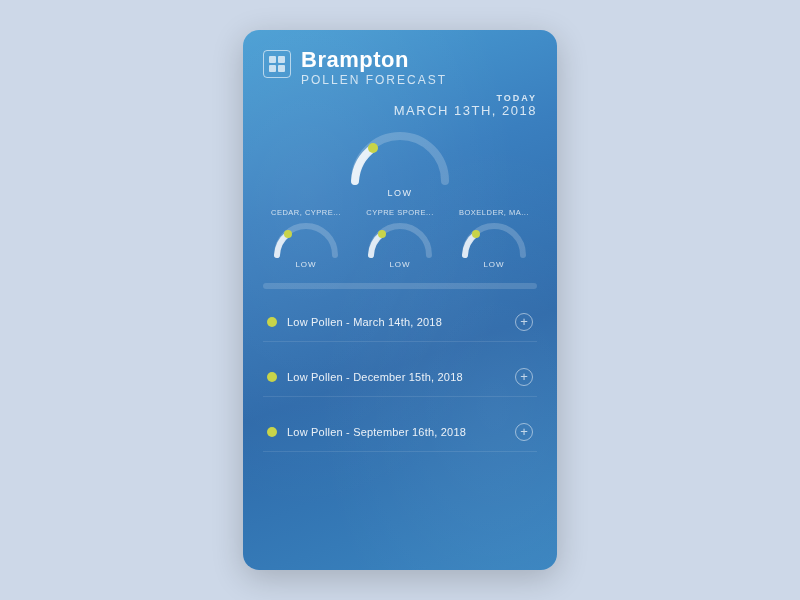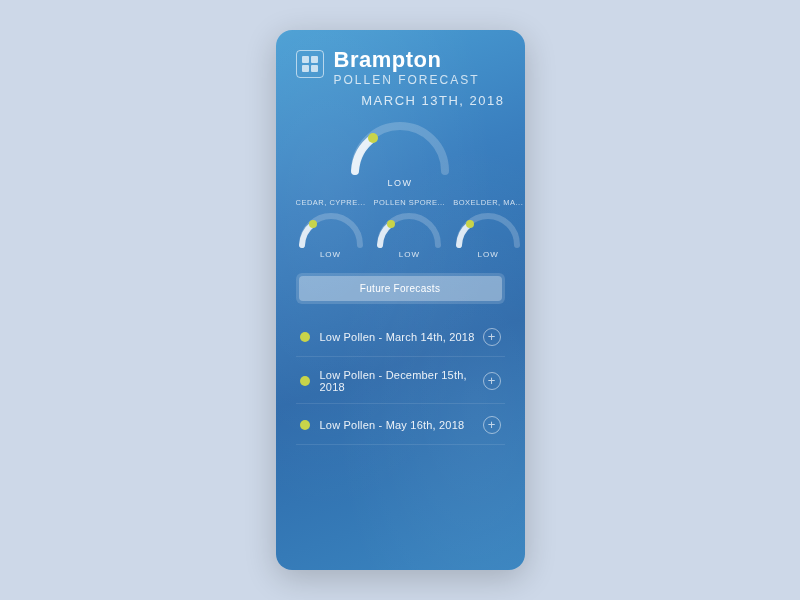--- a/index.html
+++ b/index.html
@@ -8,21 +8,21 @@
       height: 600px;
       background: #cdd8e8;
       display: flex;
       align-items: center;
       justify-content: center;
       font-family: 'Segoe UI', Arial, sans-serif;
       overflow: hidden;
     }
 
     .card {
-      width: 249px;
+      width: 314px;
       height: 540px;
       background: linear-gradient(160deg, #4a9fd4 0%, #3a7fbf 30%, #2e6aaa 60%, #3a85c0 100%);
       border-radius: 16px;
       overflow: hidden;
       position: relative;
       box-shadow: 0 8px 32px rgba(0,0,0,0.2);
     }
 
     
     .card::before {
@@ -217,21 +217,21 @@
 
     .toggle-btn.inactive {
       background: transparent;
       color: rgba(255,255,255,0.7);
     }
 
     
     .forecast-list {
       display: flex;
       flex-direction: column;
-      gap: 2px;
+      gap: 16px;
       flex: 1;
     }
 
     .forecast-item {
       display: flex;
       align-items: center;
       justify-content: space-between;
       padding: 10px 4px;
       border-bottom: 1px solid rgba(255,255,255,0.1);
     }
@@ -290,20 +290,21 @@
             <span></span>
         </div>
       </div>
       <div class="header-text">
         <div class="city-name">Brampton</div>
         <div class="subtitle">POLLEN FORECAST</div>
       </div>
     </div>
 
     <div class="date-block">
+      <div class="today-label">TODAY</div>
       <div class="date-label">MARCH 13TH, 2018</div>
     </div>
 
     <div class="main-gauge-section">
       <div class="gauge-container">
         <svg viewBox="0 0 110 60" xmlns="http://www.w3.org/2000/svg">
 
           <path d="M 10 55 A 45 45 0 0 1 100 55" fill="none" stroke="rgba(255,255,255,0.2)" stroke-width="8" stroke-linecap="round"></path>
 
           <path d="M 10 55 A 45 45 0 0 1 28 22" fill="none" stroke="rgba(255,255,255,0.85)" stroke-width="8" stroke-linecap="round"></path>
@@ -321,21 +322,21 @@
           <svg viewBox="0 0 70 38" xmlns="http://www.w3.org/2000/svg">
             <path d="M 6 34 A 29 29 0 0 1 64 34" fill="none" stroke="rgba(255,255,255,0.2)" stroke-width="6" stroke-linecap="round"></path>
             <path d="M 6 34 A 29 29 0 0 1 17 13" fill="none" stroke="rgba(255,255,255,0.8)" stroke-width="6" stroke-linecap="round"></path>
             <circle cx="17" cy="13" r="4" fill="#c8d44a"></circle>
           </svg>
         </div>
         <div class="sub-gauge-label">LOW</div>
       </div>
 
       <div class="sub-gauge-item">
-        <div class="sub-gauge-title">POLLEN SPORE...</div>
+        <div class="sub-gauge-title">CYPRE SPORE...</div>
         <div class="sub-gauge-container">
           <svg viewBox="0 0 70 38" xmlns="http://www.w3.org/2000/svg">
             <path d="M 6 34 A 29 29 0 0 1 64 34" fill="none" stroke="rgba(255,255,255,0.2)" stroke-width="6" stroke-linecap="round"></path>
             <path d="M 6 34 A 29 29 0 0 1 17 13" fill="none" stroke="rgba(255,255,255,0.8)" stroke-width="6" stroke-linecap="round"></path>
             <circle cx="17" cy="13" r="4" fill="#c8d44a"></circle>
           </svg>
         </div>
         <div class="sub-gauge-label">LOW</div>
       </div>
 
@@ -346,21 +347,20 @@
             <path d="M 6 34 A 29 29 0 0 1 64 34" fill="none" stroke="rgba(255,255,255,0.2)" stroke-width="6" stroke-linecap="round"></path>
             <path d="M 6 34 A 29 29 0 0 1 17 13" fill="none" stroke="rgba(255,255,255,0.8)" stroke-width="6" stroke-linecap="round"></path>
             <circle cx="17" cy="13" r="4" fill="#c8d44a"></circle>
           </svg>
         </div>
         <div class="sub-gauge-label">LOW</div>
       </div>
     </div>
 
     <div class="toggle-section">
-      <button class="toggle-btn active">Future Forecasts</button>
     </div>
 
     <div class="forecast-list">
       <div class="forecast-item">
         <div class="forecast-left">
           <div class="pollen-dot"></div>
           <span class="forecast-text">Low Pollen - March 14th, 2018</span>
         </div>
         <div class="expand-icon">
           <span>+</span>
@@ -373,21 +373,21 @@
           <span class="forecast-text">Low Pollen - December 15th, 2018</span>
         </div>
         <div class="expand-icon">
           <span>+</span>
         </div>
       </div>
 
       <div class="forecast-item">
         <div class="forecast-left">
           <div class="pollen-dot"></div>
-          <span class="forecast-text">Low Pollen - May 16th, 2018</span>
+          <span class="forecast-text">Low Pollen - September 16th, 2018</span>
         </div>
         <div class="expand-icon">
           <span>+</span>
         </div>
       </div>
     </div>
 
   </div>
 </div>
 

